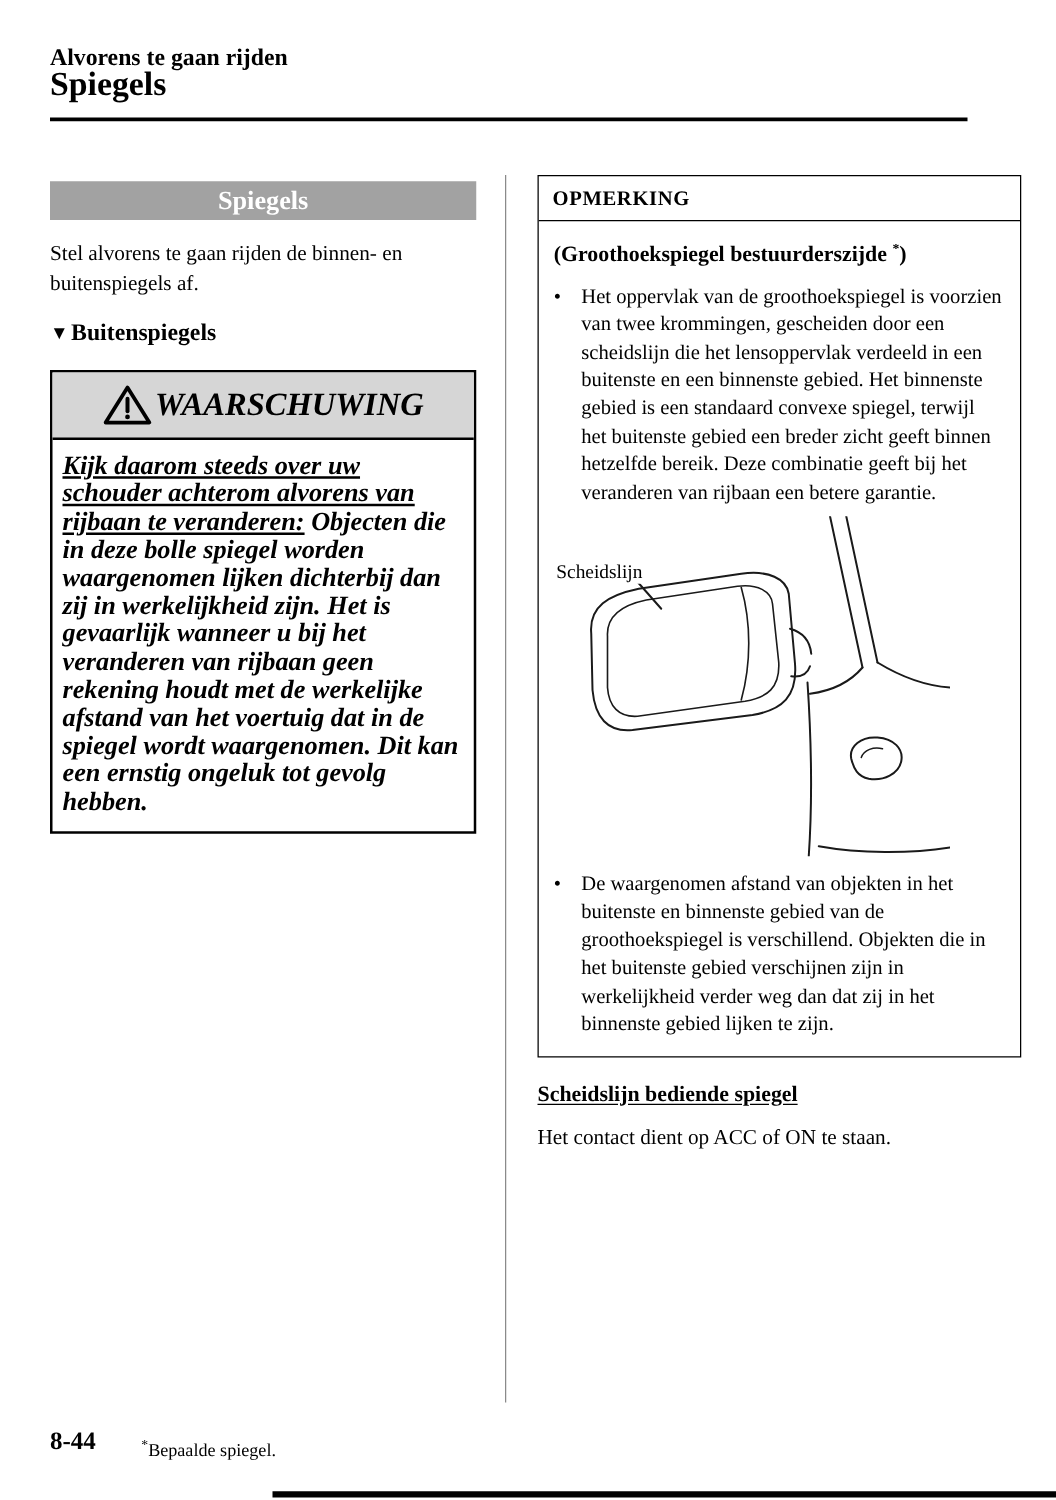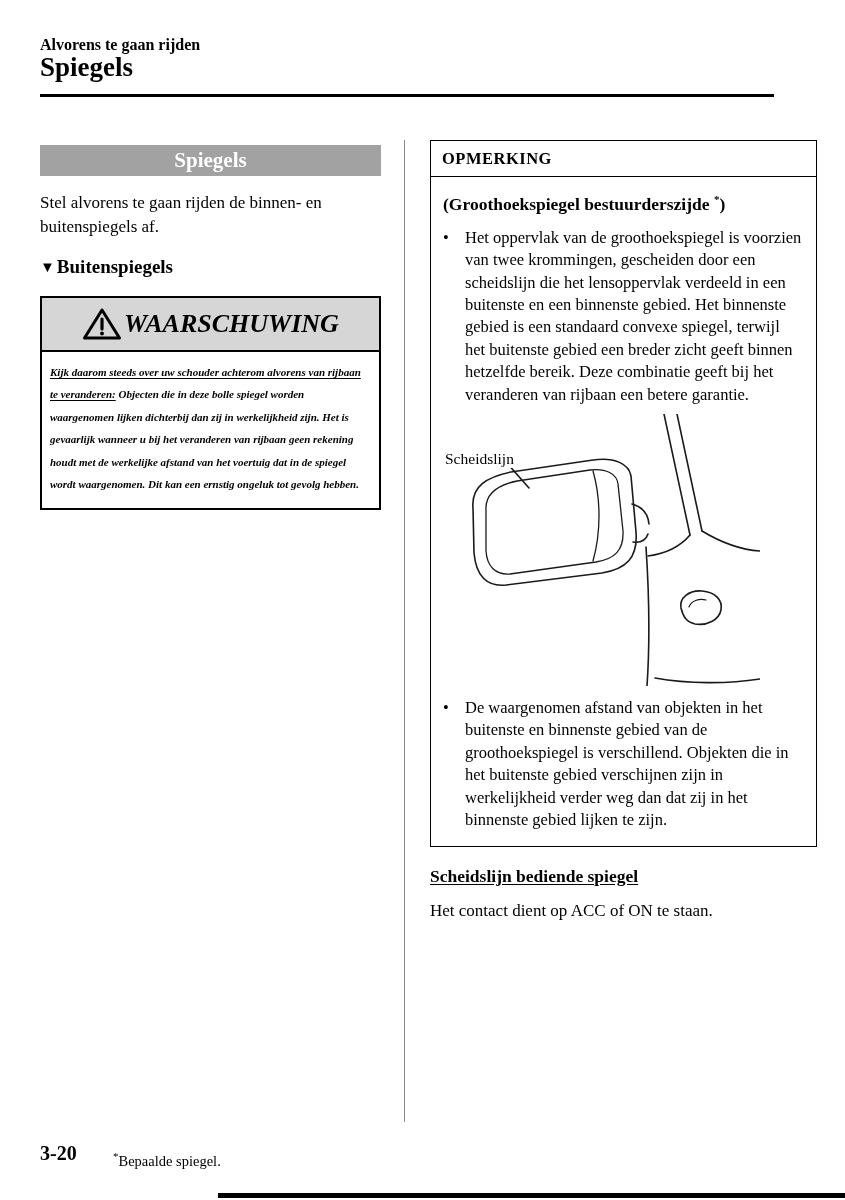--- a/index.html
+++ b/index.html
@@ -6,21 +6,21 @@
   body {
     width: 845px; height: 1200px;
     background: #ffffff;
     font-family: "Liberation Serif", serif;
     color: #000;
     position: relative;
     overflow: hidden;
   }
   .abs { position: absolute; }
 
-  .breadcrumb { left: 40px; top: 36px; font-size: 16px; font-weight: bold; }
+  .breadcrumb { left: 40px; top: 36px; font-size: 19px; font-weight: bold; }
   .page-title { left: 40px; top: 52px; font-size: 27px; font-weight: bold; }
   .title-rule { left: 40px; top: 94px; width: 734px; height: 3px; background: #000; }
   .col-divider { left: 404px; top: 140px; width: 1px; height: 982px; background: #8a8a8a; }
 
   .left-col  { left: 40px;  top: 145px; width: 341px; }
   .right-col { left: 430px; top: 140px; width: 387px; }
 
   .section-bar {
     background: #a2a2a2; color: #ffffff;
     font-weight: bold; font-size: 21px; text-align: center;
@@ -31,21 +31,21 @@
   .tri { font-size: 15px; margin-right: 2px; }
 
   .warning-box { margin-top: 18px; border: 2.5px solid #000; }
   .warning-header {
     background: #d6d6d6; display: flex; align-items: center; justify-content: center;
     gap: 2px; padding: 9px 6px; border-bottom: 2.5px solid #000;
   }
   .warning-title { font-size: 26px; font-weight: bold; font-style: italic; }
   .warning-body {
     padding: 9px 8px 13px 8px;
-    font-size: 11px; font-weight: bold; font-style: italic; line-height: 22.4px;
+    font-size: 21px; font-weight: bold; font-style: italic; line-height: 22.4px;
   }
   .warning-lead { text-decoration: underline; text-underline-offset: 2px; }
 
   .note-box { border: 1.5px solid #000; }
   .note-header { padding: 8px 11px 7px; border-bottom: 1.5px solid #000; font-size: 16.5px; font-weight: bold; letter-spacing: 0.5px; }
   .note-body { padding: 11px 12px 14px; }
   .note-subtitle { font-size: 17.5px; font-weight: bold; line-height: 23px; }
   sup { font-size: 11px; }
 
   .bullet { display: flex; margin-top: 11px; font-size: 16.5px; line-height: 22.4px; }
@@ -145,17 +145,17 @@
         <span class="bullet-marker">•</span>
         <span class="bullet-text">De waargenomen afstand van objekten in het buitenste en binnenste gebied van de groothoekspiegel is verschillend. Objekten die in het buitenste gebied verschijnen zijn in werkelijkheid verder weg dan dat zij in het binnenste gebied lijken te zijn.</span>
       </div>
     </div>
   </div>
 
   <div class="electric-heading">Scheidslijn bediende spiegel</div>
   <p class="electric-body">Het contact dient op ACC of ON te staan.</p>
 </div>
 
-<div class="abs page-number">3-20</div>
+<div class="abs page-number">8-44</div>
 <div class="abs footnote">
   <sup>*</sup><span>Bepaalde spiegel.</span>
 </div>
 <div class="abs bottom-rule"></div>
 
 </body></html>

